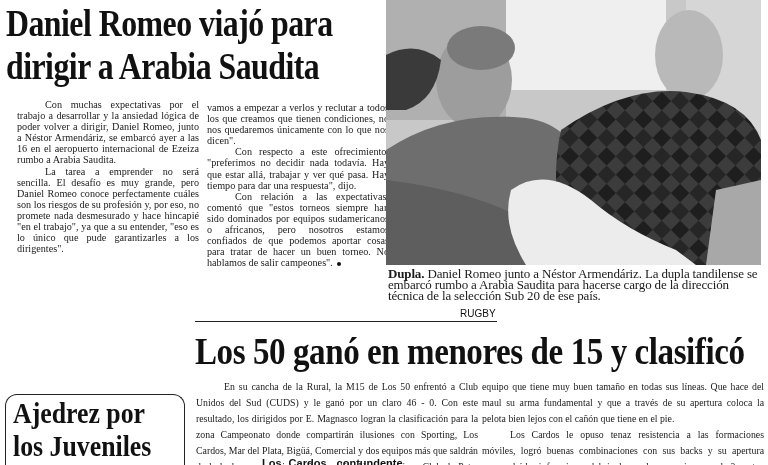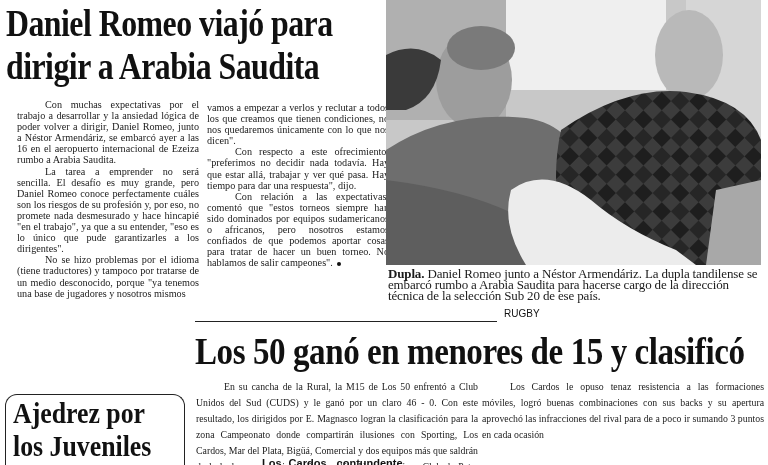--- a/index.html
+++ b/index.html
@@ -32,21 +32,21 @@
 
   .caption {
     position: absolute; left: 388px; top: 268px; width: 375px;
     font-family: Liberation Serif, serif; font-size: 13px; line-height: 11px;
     color: #1a1a1a; letter-spacing: -0.15px;
   }
   .caption b { font-weight: bold; }
 
   .section-label {
     position: absolute; left: 460px; top: 308px;
-    font-family: "Liberation Sans", sans-serif; font-size: 10px; color: #111; margin-left: 44px;
+    font-family: "Liberation Sans", sans-serif; font-size: 10px; color: #111;
   }
   .section-rule { position: absolute; left: 195px; top: 321px; width: 302px; height: 1px; background: #222; }
 
   .headline-rugby {
     position: absolute; left: 195px; top: 331px; width: 570px;
     font-family: "Liberation Serif", serif; font-weight: bold;
     font-size: 38px; line-height: 40px; letter-spacing: -0.5px; white-space: nowrap;
     transform: scaleX(0.87); transform-origin: left top;
   }
 
@@ -83,21 +83,20 @@
 <body>
 
 <h1 class="headline-main">
   <span>Daniel Romeo viajó para</span>
   <span>dirigir a Arabia Saudita</span>
 </h1>
 
 <div class="col" id="col1">
   <p>Con muchas expectativas por el trabajo a desarrollar y la ansiedad lógica de poder volver a dirigir, Daniel Romeo, junto a Néstor Armendáriz, se embarcó ayer a las 16 en el aeropuerto internacional de Ezeiza rumbo a Arabia Saudita.</p>
   <p>La tarea a emprender no será sencilla. El desafío es muy grande, pero Daniel Romeo conoce perfectamente cuáles son los riesgos de su profesión y, por eso, no promete nada desmesurado y hace hincapié "en el trabajo", ya que a su entender, "eso es lo único que pude garantizarles a los dirigentes".</p>
-  <p>No se hizo problemas por el idioma (tiene traductores) y tampoco por tratarse de un medio desconocido, porque "ya tenemos una base de jugadores y nosotros mismos</p>
 </div>
 
 <div class="col" id="col2">
   <p class="noindent">vamos a empezar a verlos y reclutar a todos los que creamos que tienen condiciones, no nos quedaremos únicamente con lo que nos dicen".</p>
   <p>Con respecto a este ofrecimiento, "preferimos no decidir nada todavía. Hay que estar allá, trabajar y ver qué pasa. Hay tiempo para dar una respuesta", dijo.</p>
   <p><span>Con relación a las expectativas, comentó que "estos torneos siempre han sido dominados por equipos sudamericanos o africanos, pero nosotros estamos confiados de que podemos aportar cosas para tratar de hacer un buen torneo. No hablamos de salir campeones".</span><span class="bullet"></span></p>
 </div>
 
 <div class="photo">
   <svg width="375" height="265" viewBox="0 0 375 265">
@@ -139,20 +138,21 @@
 
 <h1 class="headline-rugby">Los 50 ganó en menores de 15 y clasificó</h1>
 
 <div class="rugby-col" id="rugby1">
   <p>En su cancha de la Rural, la M15 de Los 50 enfrentó a Club Unidos del Sud (CUDS) y le ganó por un claro 46 - 0. Con este resultado, los dirigidos por E. Magnasco logran la clasificación para la zona Campeonato donde compartirán ilusiones con Sporting, Los Cardos, Mar del Plata, Bigüá, Comercial y dos equipos más que saldrán de la lucha que mantienen Pueyrredón, Universitario y Club de Pato. Buena victoria de los rayados, clara y abriendo esperanzas para la última etapa del torneo.</p>
 </div>
 
 <div class="subhead">Los Cardos, contundente</div>
 
 <div class="rugby-col" id="rugby2">
+  <p class="noindent">equipo que tiene muy buen tamaño en todas sus líneas. Que hace del maul su arma fundamental y que a través de su apertura coloca la pelota bien lejos con el cañón que tiene en el pie.</p>
   <p>Los Cardos le opuso tenaz resistencia a las formaciones móviles, logró buenas combinaciones con sus backs y su apertura aprovechó las infracciones del rival para de a poco ir sumando 3 puntos en cada ocasión</p>
 </div>
 
 <div class="box-ajedrez"></div>
 <h2 class="box-ajedrez-title">
   <span>Ajedrez por</span>
   <span>los Juveniles</span>
 </h2>
 
 </body></html>

